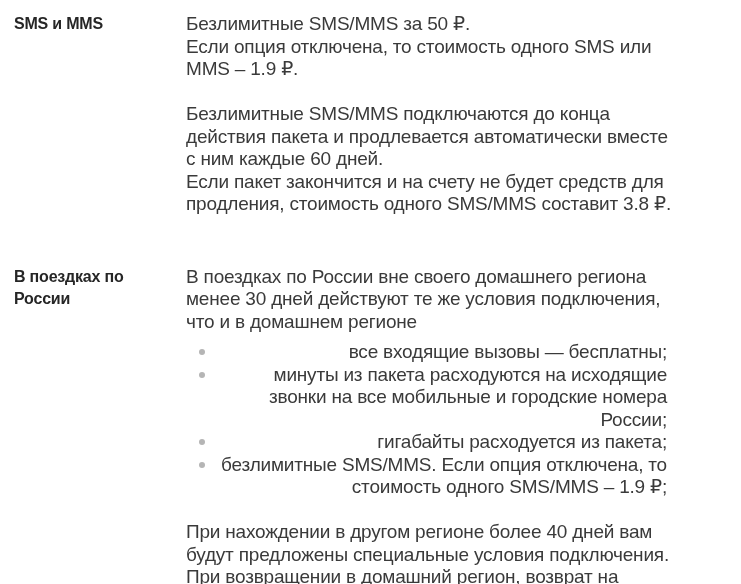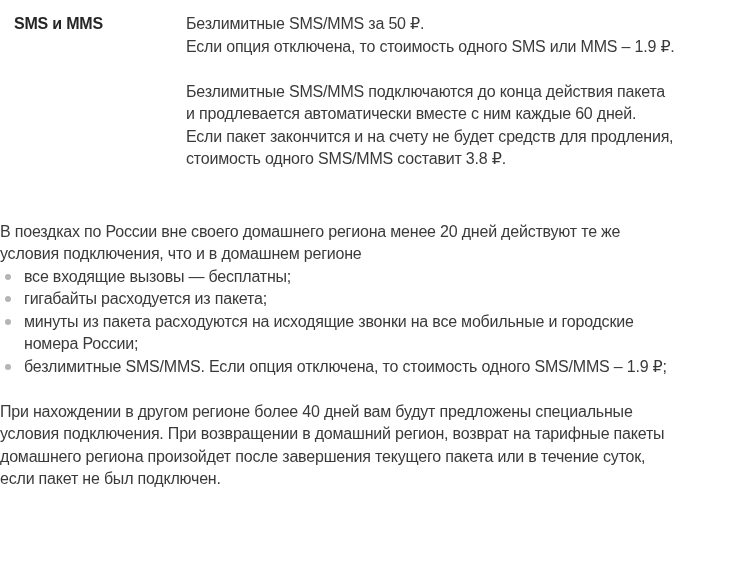--- a/index.html
+++ b/index.html
@@ -33,39 +33,40 @@
     font-size: 16px;
     font-weight: 700;
     line-height: 22.5px;
     letter-spacing: -0.2px;
     color: #262626;
   }
   .row-content {
     flex: 1 1 auto;
     box-sizing: border-box;
     padding-right: 12px;
-    font-size: 16px;
+    font-size: 19px;
     line-height: 22.5px;
     letter-spacing: -0.2px;
     color: #3a3a3a;
   }
   .para {
     margin: 0 0 22.5px 0;
   }
   .para:last-child,
   .para.no-gap {
     margin-bottom: 0;
   }
   .para.gap-top {
     margin-top: 22.5px;
   }
   .bullet-list {
     list-style: none;
-    margin: 0;
+    margin: 8px;
     padding: 0;
+    text-align: right;
   }
   .bullet-item {
     position: relative;
     padding-left: 24px;
   }
   .bullet-dot {
     position: absolute;
     left: 5px;
     top: 8px;
     width: 6px;
@@ -87,35 +88,36 @@
         <div class="line">Если опция отключена, то стоимость одного SMS или MMS – 1.9 ₽.</div>
       </div>
       <div class="para no-gap">
         <div class="line">Безлимитные SMS/MMS подключаются до конца действия пакета и продлевается автоматически вместе с ним каждые 60 дней.</div>
         <div class="line">Если пакет закончится и на счету не будет средств для продления, стоимость одного SMS/MMS составит 3.8 ₽.</div>
       </div>
     </div>
   </div>
 
   <div class="section">
+    <div class="row-label">В поездках по России</div>
     <div class="row-content">
-      <div class="para no-gap">В поездках по России вне своего домашнего региона менее 20 дней действуют те же условия подключения, что и в домашнем регионе</div>
+      <div class="para no-gap">В поездках по России вне своего домашнего региона менее 30 дней действуют те же условия подключения, что и в домашнем регионе</div>
 
       <ul class="bullet-list">
         <li class="bullet-item">
           <span class="bullet-dot"></span>
           <span>все входящие вызовы — бесплатны;</span>
         </li>
         <li class="bullet-item">
           <span class="bullet-dot"></span>
-          <span>гигабайты расходуется из пакета;</span>
+          <span>минуты из пакета расходуются на исходящие звонки на все мобильные и городские номера России;</span>
         </li>
         <li class="bullet-item">
           <span class="bullet-dot"></span>
-          <span>минуты из пакета расходуются на исходящие звонки на все мобильные и городские номера России;</span>
+          <span>гигабайты расходуется из пакета;</span>
         </li>
         <li class="bullet-item">
           <span class="bullet-dot"></span>
           <span>безлимитные SMS/MMS. Если опция отключена, то стоимость одного SMS/MMS – 1.9 ₽;</span>
         </li>
       </ul>
 
       <div class="para gap-top no-gap">При нахождении в другом регионе более 40 дней вам будут предложены специальные условия подключения. При возвращении в домашний регион, возврат на тарифные пакеты домашнего региона произойдет после завершения текущего пакета или в течение суток, если пакет не был подключен.</div>
     </div>
   </div>

